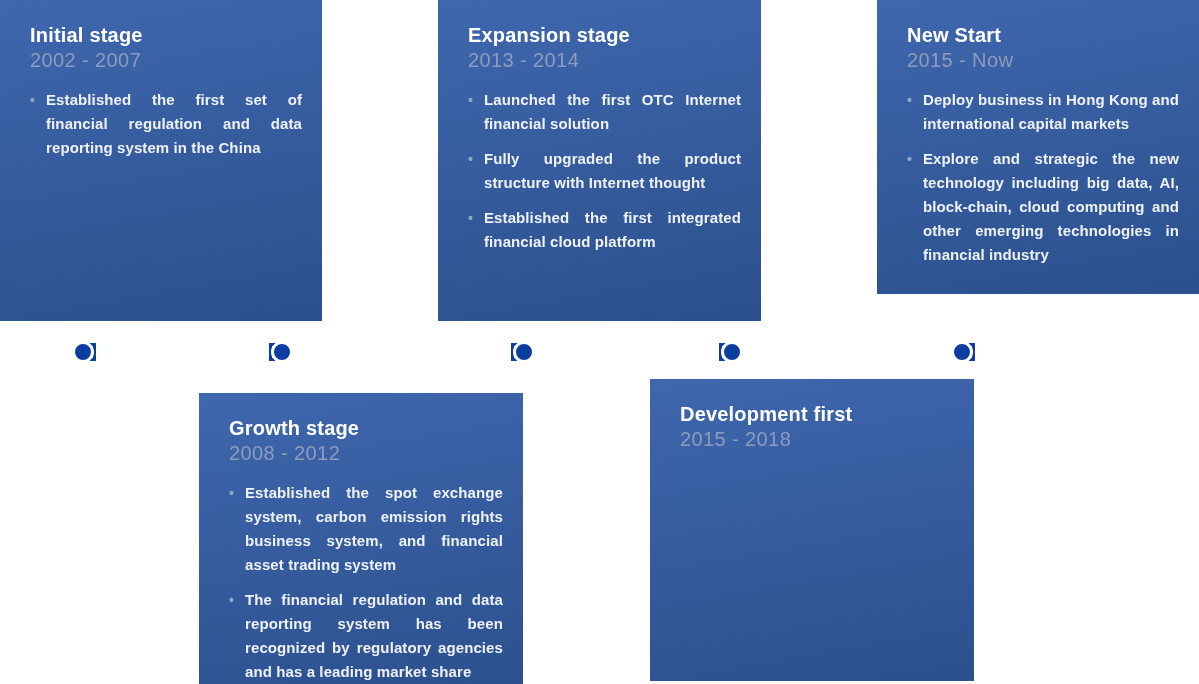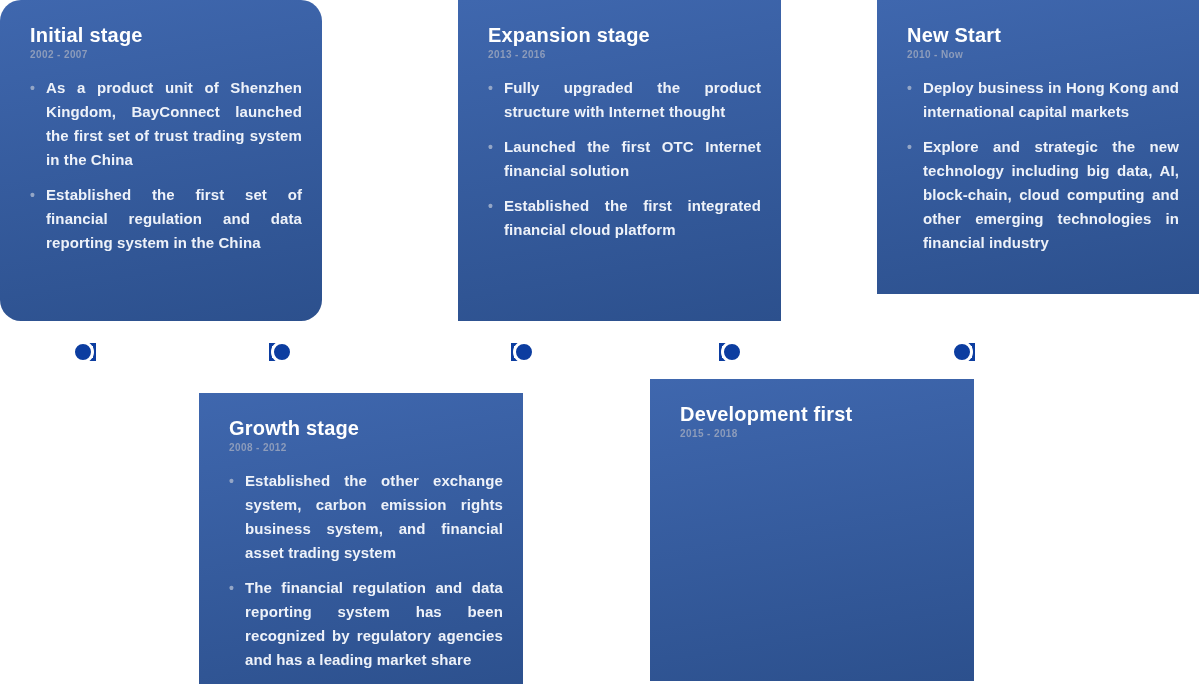--- a/index.html
+++ b/index.html
@@ -12,36 +12,36 @@
   }
   .canvas { position: absolute; inset: 0; width: 1199px; height: 684px; }
 
   
   .card {
     position: absolute;
     background: linear-gradient(170deg, #3f67ae 0%, #2c508d 100%);
     color: #eef2f9;
     padding: 22px 20px 18px 30px;
   }
-  .card-initial      { left: 0;     top: 0;     width: 322px; height: 321px; border-radius: 21px; }
-  .card-expansion    { left: 438px; top: 0;     width: 323px; height: 321px; margin-left: 20px; }
+  .card-initial      { left: 0;     top: 0;     width: 322px; height: 321px; }
+  .card-expansion    { left: 438px; top: 0;     width: 323px; height: 321px; }
   .card-newstart     { left: 877px; top: 0;     width: 322px; height: 294px; }
   .card-growth       { left: 199px; top: 393px; width: 324px; height: 302px; }
   .card-development  { left: 650px; top: 379px; width: 324px; height: 302px; }
 
   .card h2 {
     font-size: 20px;
     font-weight: 700;
     color: #ffffff;
     letter-spacing: 0.2px;
     line-height: 26px;
   }
   .period {
-    font-size: 10px;
-    font-weight: 700;
+    font-size: 20px;
+    font-weight: 400;
     color: #8d9cbb;
     margin-top: 1px;
     margin-bottom: 16px;
     letter-spacing: 0.4px;
   }
   .card ul {
     list-style: none;
     padding-left: 16px;
   }
   .card li {
@@ -93,49 +93,48 @@
 </style>
 </head>
 <body>
 
 <div class="canvas">
 
   <section class="card card-initial">
     <h2>Initial stage</h2>
     <div class="period">2002 - 2007</div>
     <ul>
-      <li>As a product unit of Shenzhen Kingdom, BayConnect launched the first set of trust trading system in the China</li>
       <li>Established the first set of financial regulation and data reporting system in the China</li>
     </ul>
   </section>
 
   <section class="card card-expansion">
     <h2>Expansion stage</h2>
-    <div class="period">2013 - 2016</div>
+    <div class="period">2013 - 2014</div>
     <ul>
+      <li>Launched the first OTC Internet financial solution</li>
       <li>Fully upgraded the product structure with Internet thought</li>
-      <li>Launched the first OTC Internet financial solution</li>
       <li>Established the first integrated financial cloud platform</li>
     </ul>
   </section>
 
   <section class="card card-newstart">
     <h2>New Start</h2>
-    <div class="period">2010 - Now</div>
+    <div class="period">2015 - Now</div>
     <ul>
       <li>Deploy business in Hong Kong and international capital markets</li>
       <li>Explore and strategic the new technology including big data, AI, block-chain, cloud computing and other emerging technologies in financial industry</li>
     </ul>
   </section>
 
   <section class="card card-growth">
     <h2>Growth stage</h2>
     <div class="period">2008 - 2012</div>
     <ul>
-      <li>Established the other exchange system, carbon emission rights business system, and financial asset trading system</li>
+      <li>Established the spot exchange system, carbon emission rights business system, and financial asset trading system</li>
       <li>The financial regulation and data reporting system has been recognized by regulatory agencies and has a leading market share</li>
     </ul>
   </section>
 
   <section class="card card-development">
     <h2>Development first</h2>
     <div class="period">2015 - 2018</div>
   </section>
 
   <div class="marker marker-1 square-right">

